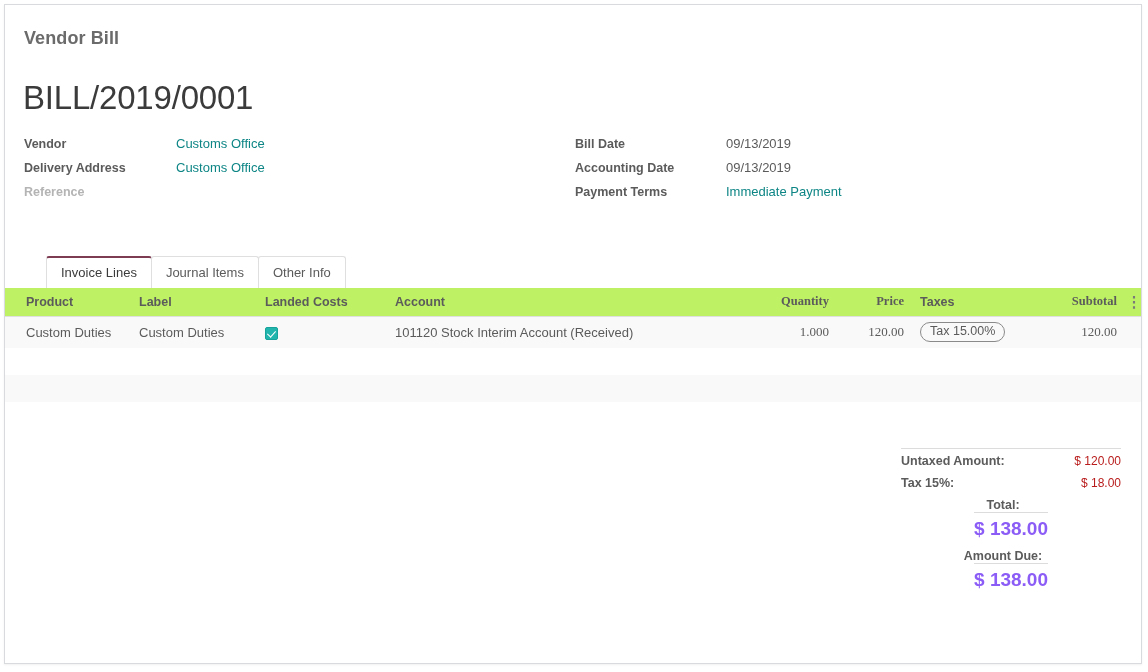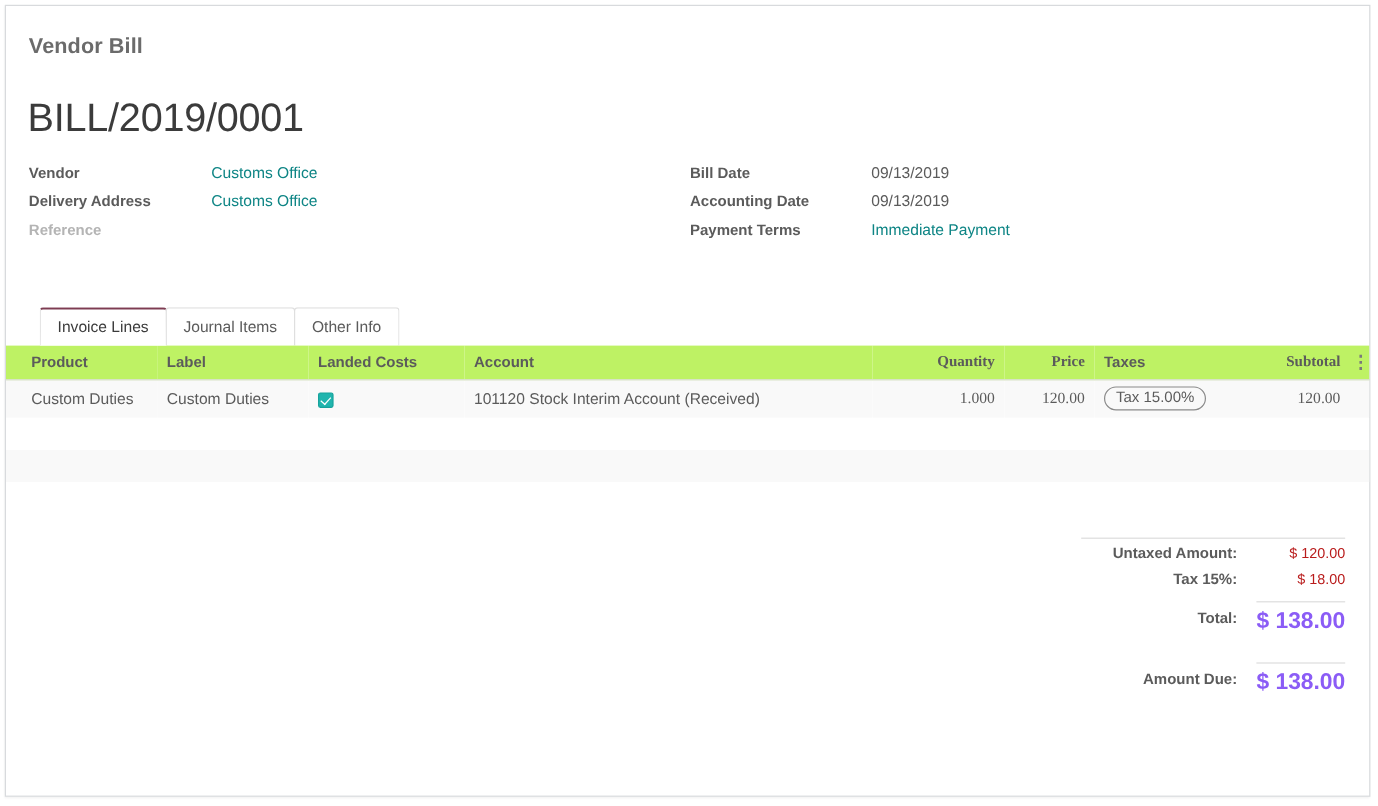--- a/index.html
+++ b/index.html
@@ -80,21 +80,21 @@
   .field-value {
     font-size: 13px;
     color: #5b5b5b;
     white-space: nowrap;
   }
   .field-value.link { color: #0e8585; }
 
   
   .notebook {
     position: absolute;
-    left: 18px;
+    left: 31px;
     top: 251px;
     right: 0;
     padding-left: 10px;
   }
   .tabs {
     display: flex;
     align-items: flex-end;
     height: 32px;
   }
   .tab {
@@ -226,40 +226,40 @@
   .totals {
     position: absolute;
     right: 20px;
     top: 443px;
     width: 220px;
     border-top: 1px solid #dcdcdc;
     padding-top: 5px;
   }
   .tot-row {
     display: flex;
-    justify-content: flex-end;
+    justify-content: space-between;
     align-items: baseline;
     height: 22px;
   }
   .tot-label {
     font-size: 12.5px;
     font-weight: bold;
     color: #5b5b5b;
     text-align: right;
     padding-right: 16px;
     white-space: nowrap;
   }
   .tot-value {
     width: 74px;
     text-align: right;
     font-size: 12px;
     color: #b91c1c;
     white-space: nowrap;
   }
-  .tot-row.big { height: 34px; align-items: center; }
+  .tot-row.big { height: 34px; align-items: center; flex-direction: column; }
   .tot-row.big .tot-value {
     font-size: 19px;
     font-weight: bold;
     color: #8b5cf6;
     border-top: 1px solid #dcdcdc;
     padding-top: 5px;
   }
   .tot-row.big .tot-label { padding-bottom: 0; }
   .tot-spacer { height: 17px; }
 </style>

